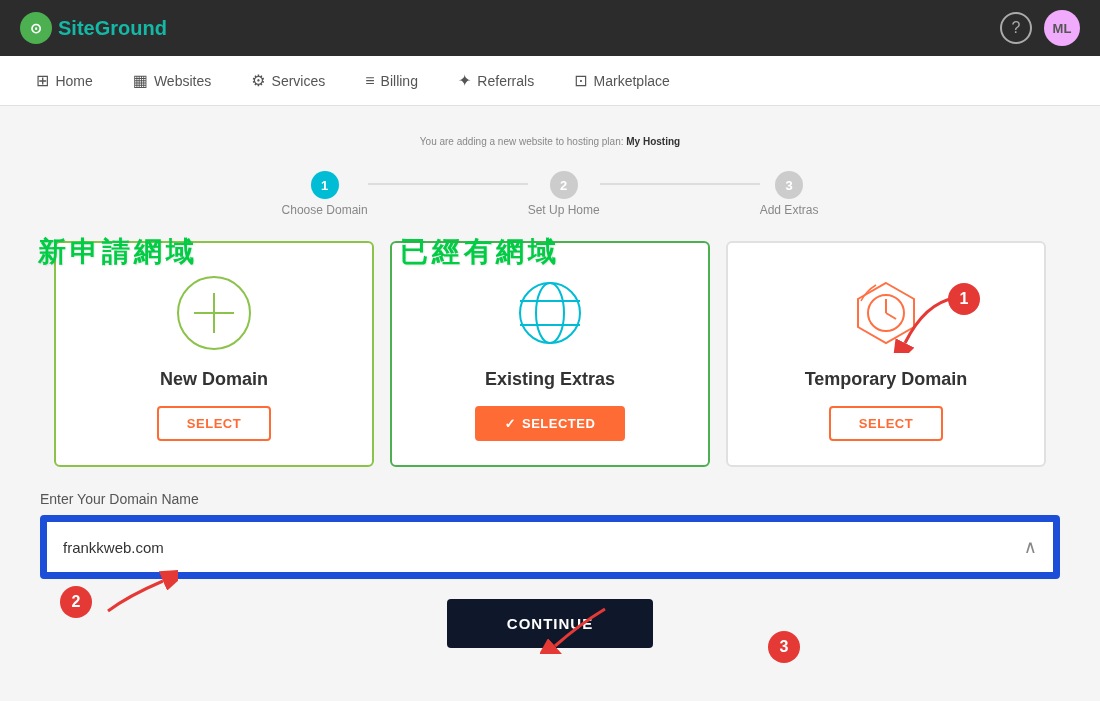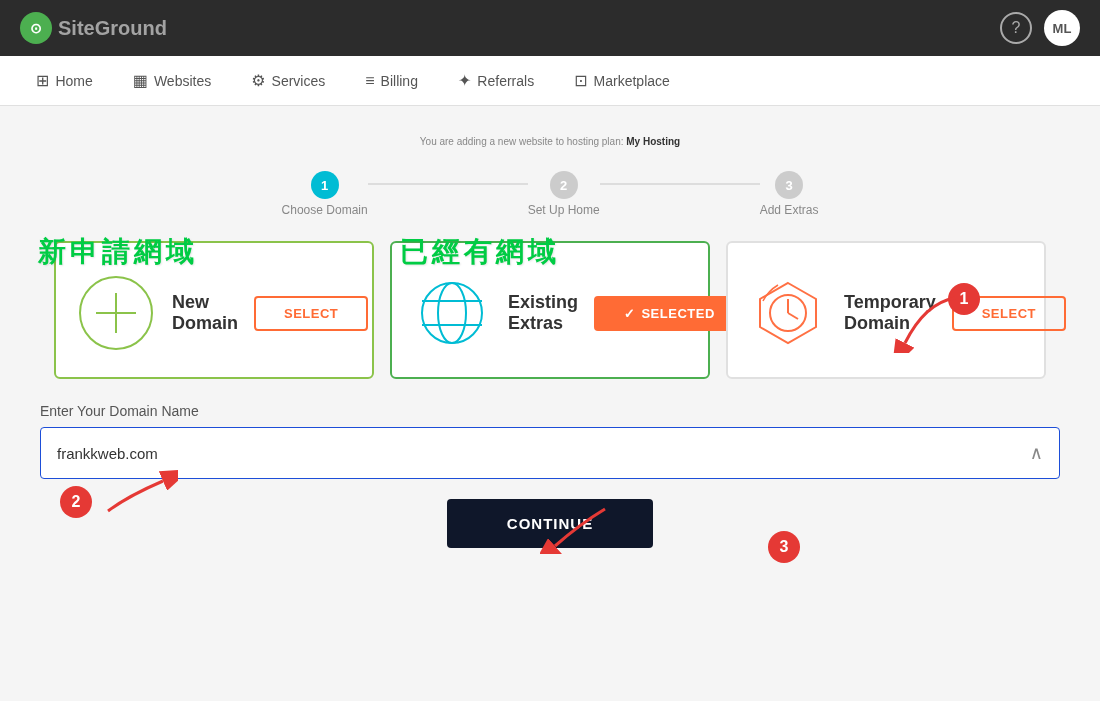--- a/index.html
+++ b/index.html
@@ -25,21 +25,21 @@
       background: #4caf50;
       border-radius: 50%;
       display: flex;
       align-items: center;
       justify-content: center;
       color: white;
       font-weight: bold;
       font-size: 14px;
     }
     .logo-text {
-      color: #a3a3a3;
+      color: #14b8a6;
       font-size: 20px;
       font-weight: bold;
     }
     .header-right {
       display: flex;
       align-items: center;
       gap: 12px;
     }
     .help-btn {
       width: 32px;
@@ -51,21 +51,21 @@
       font-size: 16px;
       cursor: pointer;
       display: flex;
       align-items: center;
       justify-content: center;
     }
     .avatar {
       width: 36px;
       height: 36px;
       border-radius: 50%;
-      background: #ffffff;
+      background: #f0abfc;
       display: flex;
       align-items: center;
       justify-content: center;
       color: #555;
       font-size: 13px;
       font-weight: bold;
       cursor: pointer;
     }
 
     
@@ -161,21 +161,21 @@
       justify-content: center;
       margin-bottom: 24px;
     }
     .card {
       background: white;
       border: 2px solid #e0e0e0;
       border-radius: 6px;
       padding: 30px 20px 24px;
       width: 320px;
       display: flex;
-      flex-direction: row;
+      flex-direction: column;
       align-items: center;
       gap: 16px;
       position: relative;
     }
     .card.selected {
       border-color: #4caf50;
     }
     .card-icon {
       width: 80px;
       height: 80px;
@@ -212,21 +212,21 @@
       max-width: 1020px;
       margin: 0 auto;
     }
     .domain-label {
       font-size: 14px;
       color: #555;
       margin-bottom: 8px;
     }
     .domain-input-wrapper {
       background: white;
-      border: 1px solid #1d4ed8;
+      border: 7px solid #1d4ed8;
       border-radius: 4px;
       padding: 14px 16px;
       display: flex;
       align-items: center;
       justify-content: center;
       margin-bottom: 20px;
       gap: 25px;
     }
     .domain-input-wrapper input {
       border: none;

